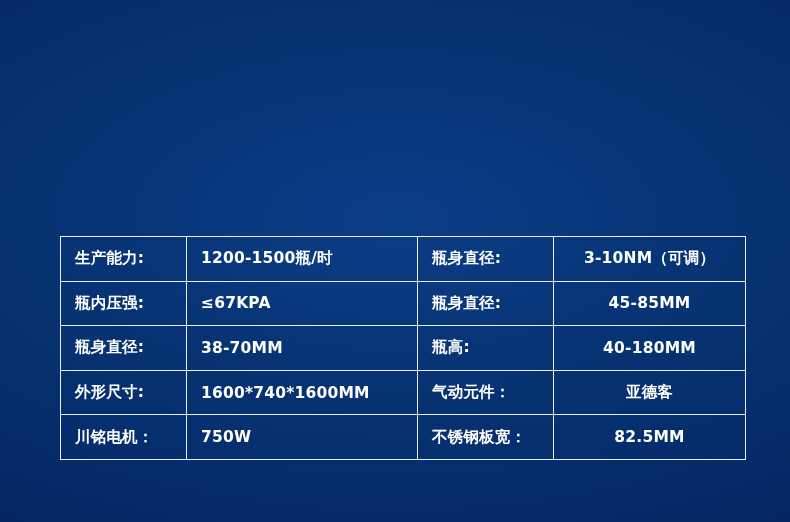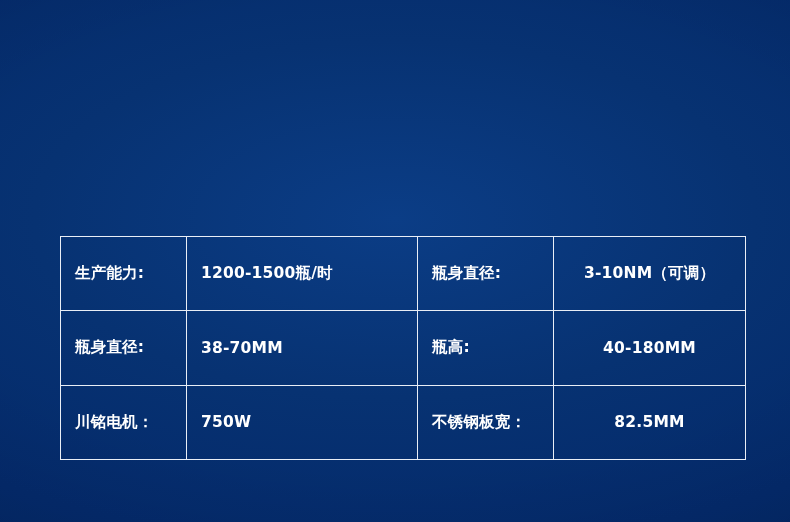--- a/index.html
+++ b/index.html
@@ -169,28 +169,40 @@
     </colgroup>
     <tbody>
 
       <tr>
         <td class="label">生产能力:</td>
         <td class="value">1200-1500瓶/时</td>
         <td class="label">瓶身直径:</td>
         <td class="value value-right">3-10NM（可调）</td>
       </tr>
 
+      <tr>
+        <td class="label">瓶内压强:</td>
+        <td class="value">≤67KPA</td>
+        <td class="label">瓶身直径:</td>
+        <td class="value value-right">45-85MM</td>
+      </tr>
 
       <tr>
         <td class="label">瓶身直径:</td>
         <td class="value">38-70MM</td>
         <td class="label">瓶高:</td>
         <td class="value value-right">40-180MM</td>
       </tr>
 
+      <tr>
+        <td class="label">外形尺寸:</td>
+        <td class="value">1600*740*1600MM</td>
+        <td class="label">气动元件：</td>
+        <td class="value value-right">亚德客</td>
+      </tr>
 
       <tr>
         <td class="label">川铭电机：</td>
         <td class="value">750W</td>
         <td class="label">不锈钢板宽：</td>
         <td class="value value-right">82.5MM</td>
       </tr>
 
 
     </tbody>

